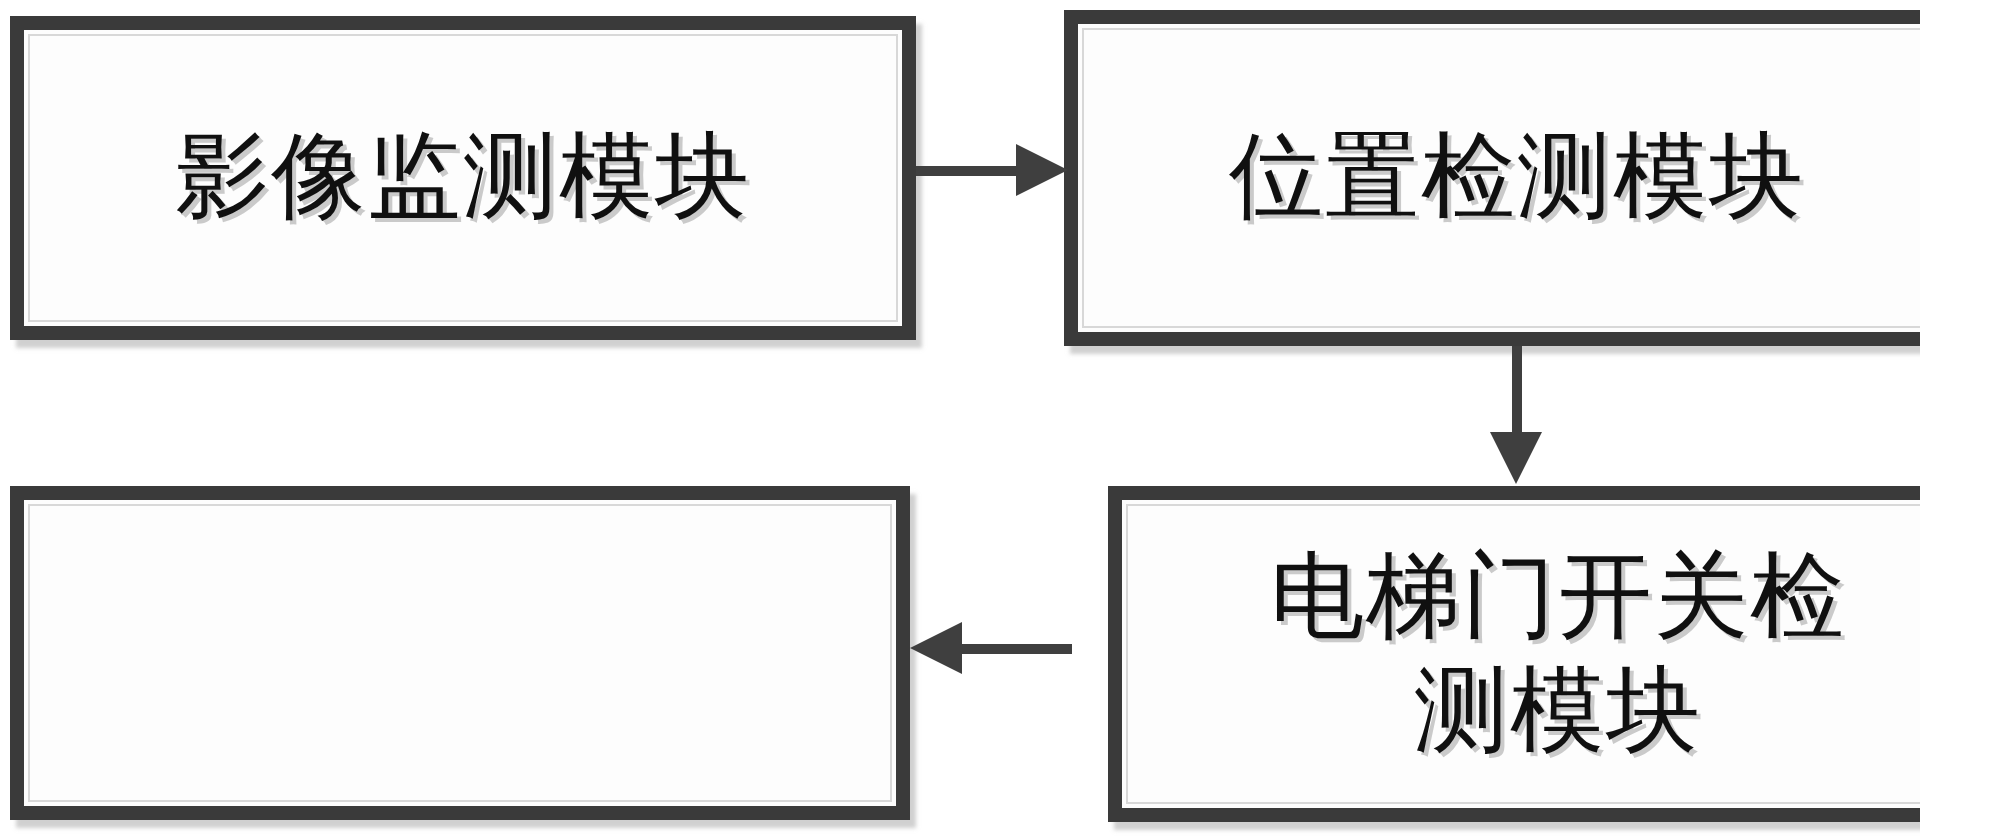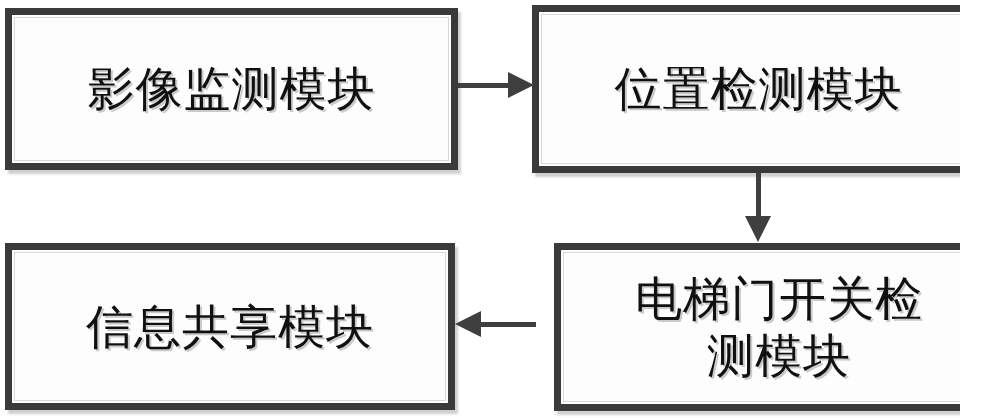--- a/index.html
+++ b/index.html
@@ -108,21 +108,20 @@
   </div>
 
   <div class="node" id="node-door-switch">
     <span class="inner-rule"></span>
     <span class="node-label">电梯门开关检
 测模块</span>
   </div>
 
   <div class="node" id="node-info-share">
     <span class="inner-rule"></span>
-    <span class="node-label">信息共享模块</span>
   </div>
 
   <div id="conn-image-to-position">
     <span class="conn-line"></span>
     <span class="conn-head"></span>
   </div>
 
   <div id="conn-position-to-door">
     <span class="conn-line"></span>
     <span class="conn-head"></span>

